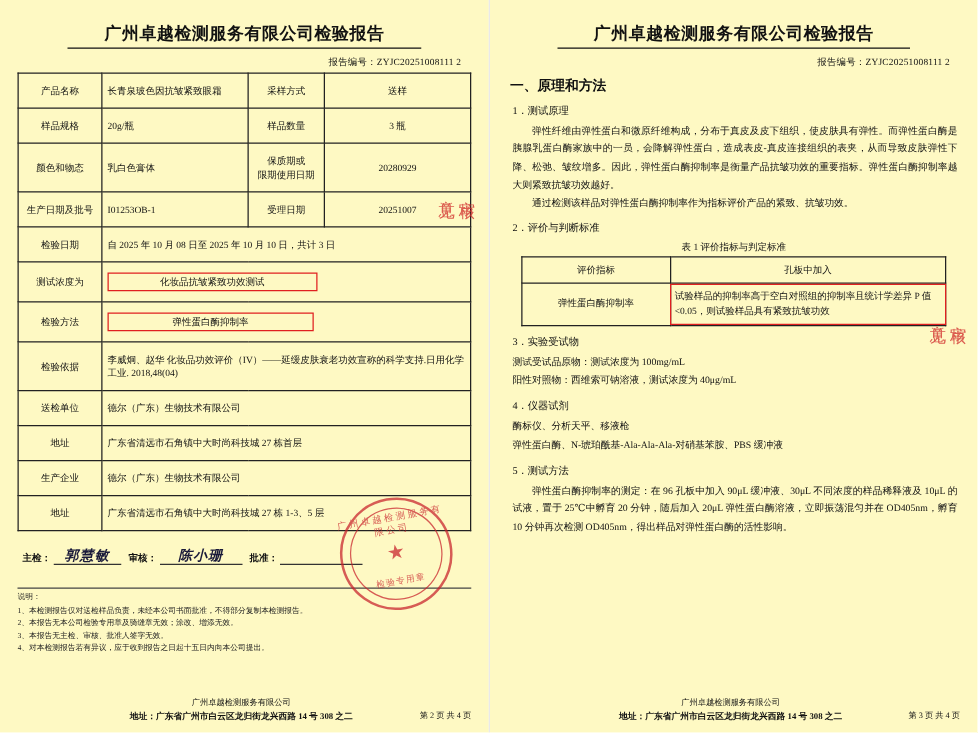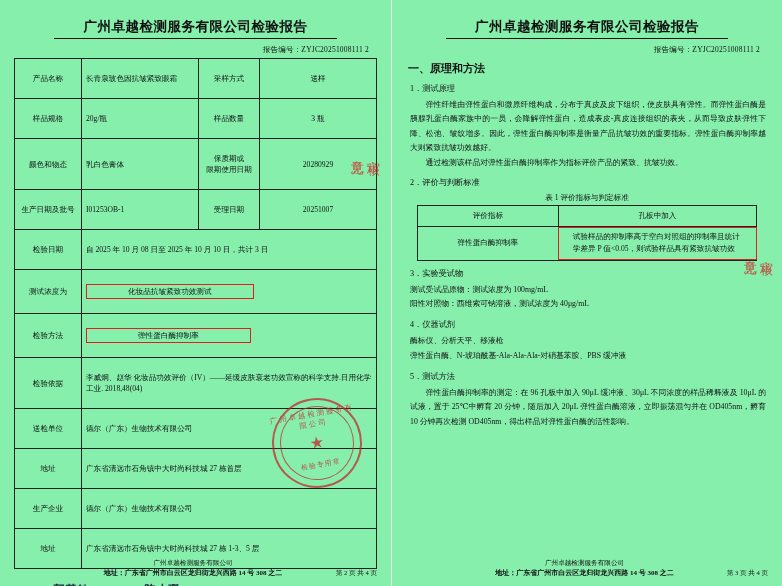--- a/index.html
+++ b/index.html
@@ -15,21 +15,21 @@
     position: relative;
     overflow: hidden;
   }
   .page {
     position: absolute;
     top: 0;
     width: 391px;
     height: 586px;
     box-sizing: border-box;
     padding: 10px 14px 8px 14px;
-    background: #86efac;
+    background: #fef9c3;
     overflow: hidden;
   }
   .page-left { left: 0; }
   .page-right { left: 391px; border-left: 1px solid #e9e9e9; }
 
   .doc-title {
     text-align: center;
     font-size: 13.5px;
     font-weight: bold;
     letter-spacing: 0.5px;
@@ -50,21 +50,21 @@
 
   
   table.maintable {
     border-collapse: collapse;
     width: 100%;
     font-size: 7.6px;
     table-layout: fixed;
   }
   table.maintable td {
     border: 0.8px solid #222;
-    padding: 14px 4px;
+    padding: 8px 4px;
     vertical-align: middle;
     line-height: 1.45;
     word-break: break-all;
   }
   td.lbl {
     text-align: center;
     width: 58px;
     white-space: normal;
   }
   td.lbl2 {
@@ -164,21 +164,21 @@
   }
   table.crit {
     border-collapse: collapse;
     width: 94%;
     margin: 0 auto;
     font-size: 7.6px;
     table-layout: fixed;
   }
   table.crit td, table.crit th {
     border: 0.8px solid #222;
-    padding: 4px 14px;
+    padding: 4px 3px;
     line-height: 1.6;
     font-weight: normal;
   }
   table.crit th { text-align: center; }
   .crit-left { width: 33%; text-align: center; }
 
   
   .stamp-round {
     position: absolute;
     border: 2.2px solid #c8202a;

